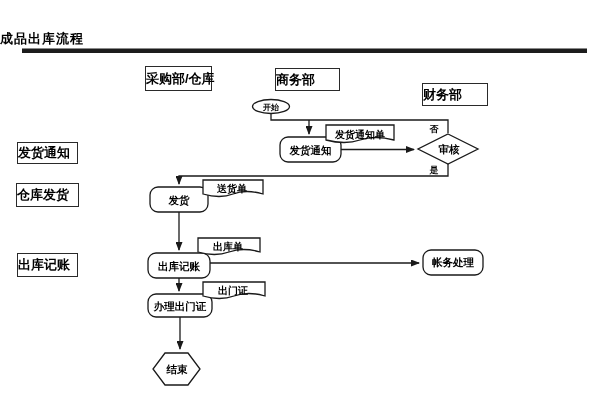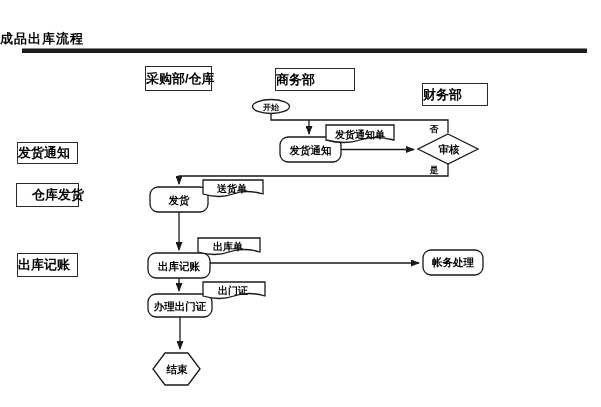--- a/index.html
+++ b/index.html
@@ -30,24 +30,24 @@
     border: 1.5px solid #2a2a2a;
     background: #ffffff;
     display: flex;
     align-items: center;
     font-size: 13px;
     font-weight: bold;
     white-space: nowrap;
     box-sizing: border-box;
   }
   .dept-1 { left: 145px; top: 66px; width: 67px; height: 25px; }
-  .dept-2 { left: 275px; top: 68px; width: 80px; height: 23px; }
+  .dept-2 { left: 275px; top: 68px; width: 65px; height: 23px; }
   .dept-3 { left: 422px; top: 67px; width: 66px; height: 23px; margin-top: 16px; }
   .phase-1 { left: 17px; top: 142px; width: 61px; height: 22px; }
-  .phase-2 { left: 16px; top: 183px; width: 63px; height: 24px; padding-left: 15px; }
+  .phase-2 { left: 16px; top: 183px; width: 63px; height: 24px; }
   .phase-3 { left: 17px; top: 253px; width: 61px; height: 24px; }
   svg.flow { position: absolute; left: 0; top: 0; }
   svg.flow text {
     font-family: "Liberation Sans", sans-serif;
     font-weight: bold;
     fill: #000000;
   }
   .shape { fill: #ffffff; stroke: #1a1a1a; stroke-width: 1.3; }
   .link  { fill: none; stroke: #1a1a1a; stroke-width: 1.3; }
 </style>

